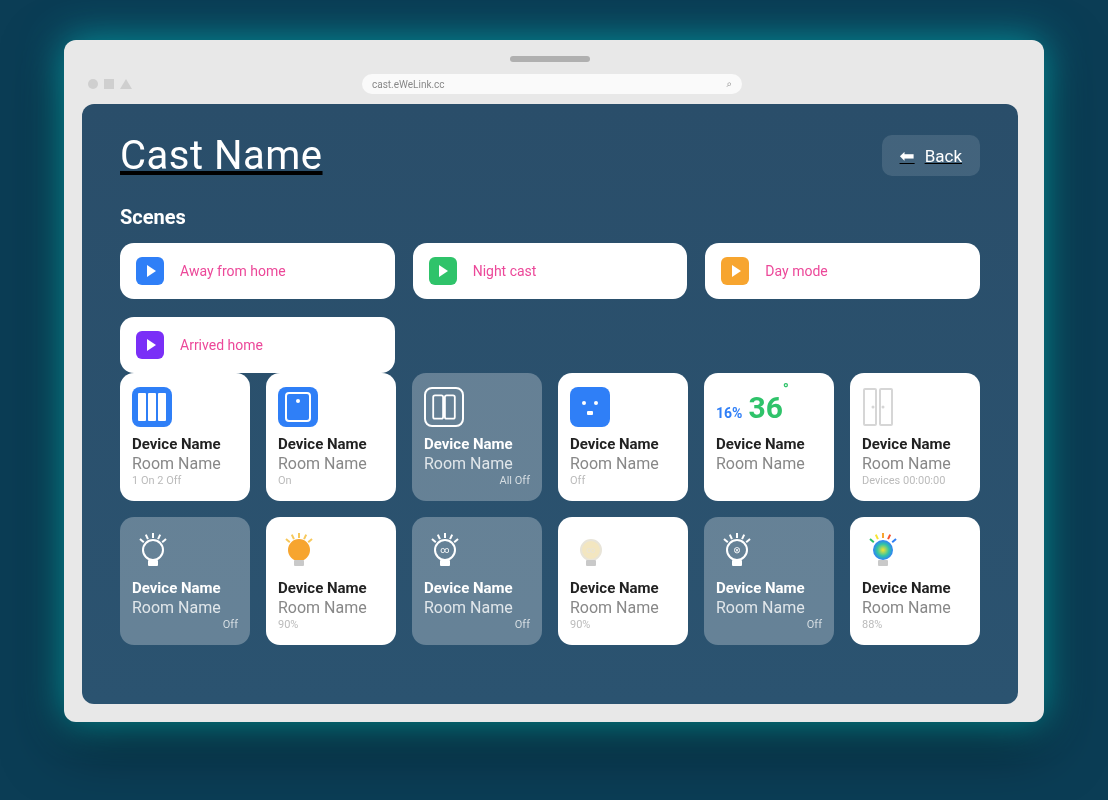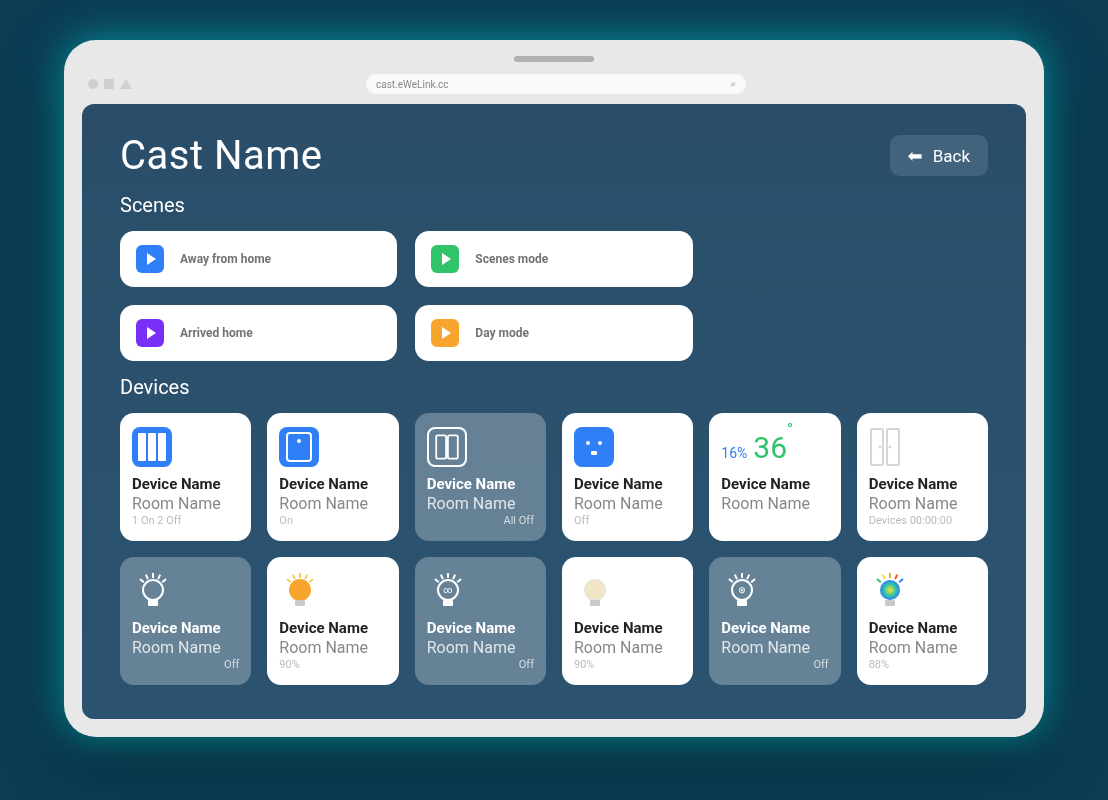--- a/index.html
+++ b/index.html
@@ -8,22 +8,22 @@
     background: #0b3d55;
     display: flex;
     justify-content: center;
     align-items: flex-start;
     min-height: 800px;
     padding: 40px 60px 60px 60px;
   }
   .device-frame {
     width: 980px;
     background: #e8e8e8;
-    border-radius: 32px;
-    padding: 10px 18px 18px 18px;
+    border-radius: 12px;
+    padding: 10px 26px 18px 18px;
     box-shadow: 0 0 40px rgba(0,255,255,0.5), 0 20px 60px rgba(0,0,0,0.5);
     position: relative;
   }
   .frame-notch {
     width: 80px;
     height: 6px;
     background: #b0b0b0;
     border-radius: 3px;
     margin: 6px auto 8px auto;
   }
@@ -49,54 +49,54 @@
     padding: 0 10px;
     font-size: 10px;
     color:#888;
   }
   .screen {
     background: linear-gradient(180deg,#2a4e6a 0%, #2b5370 100%);
     border-radius: 12px;
     padding: 28px 38px 34px 38px;
     min-height: 600px;
   }
-  .header-row { display:flex; justify-content:space-between; align-items:center; }
+  .header-row { display:flex; justify-content:space-between; align-items:center;text-decoration:underline; }
   .page-title { color:#fff; font-size: 40px; font-weight: 400; letter-spacing:0.5px;}
   .back-btn {
     background: rgba(255,255,255,0.12);
     border-radius: 10px;
     padding: 10px 18px;
     color:#fff;
     display:flex;
     align-items:center;
     gap:10px;
     font-size:17px;
     cursor:pointer;
   }
   .back-arrow { font-size:18px; }
-  .section-title { color:#fff; font-size:20px; margin-top:14px; margin-bottom:14px; font-weight:400;}
+  .section-title { color:#fff; font-size:20px; margin-top:26px; margin-bottom:14px; font-weight:700;}
   .scene-grid {
     display:grid;
     grid-template-columns: repeat(3, 1fr);
     gap:18px;
   }
   .scene-card {
     background:#fff;
     border-radius:14px;
     padding:14px 16px;
     display:flex;
     align-items:center;
     gap:16px;
     cursor:pointer;
   }
   .scene-icon {
     width:28px;height:28px;border-radius:6px;
     display:flex;align-items:center;justify-content:center;
   }
-  .scene-label { font-size:12px; font-weight:700; color:#737373;}
+  .scene-label { font-size:14px; font-weight:400; color:#ec4899;}
   .play-tri {
     width:0;height:0;
     border-left:9px solid #fff;
     border-top:6px solid transparent;
     border-bottom:6px solid transparent;
     margin-left:2px;
   }
   .device-grid {
     display:grid;
     grid-template-columns: repeat(6, 1fr);
@@ -120,22 +120,22 @@
   .dev-name { font-size:15px; font-weight:700; }
   .device-card.light .dev-name { color:#222; }
   .device-card.dim .dev-name { color:#fff; }
   .dev-room { font-size:16px; margin-top:1px; }
   .device-card.light .dev-room { color:#888; }
   .device-card.dim .dev-room { color:#e0e6ea; }
   .dev-status { font-size:11px; margin-top:1px; }
   .device-card.light .dev-status { color:#bbb; }
   .device-card.dim .dev-status { color:#d5dde2;text-align:right; }
   .temp-row { display:flex; align-items:baseline; gap:6px;}
-  .temp-pct { color:#2f7ff7; font-size:14px; font-weight:400;}
-  .temp-val { color:#2fc36a; font-size:30px; font-weight:400; position:relative;}
+  .temp-pct { color:#2f7ff7; font-size:14px; font-weight:700;}
+  .temp-val { color:#2fc36a; font-size:30px; font-weight:700; position:relative;}
   .temp-deg { color:#2fc36a; font-size:16px; vertical-align: top; position:relative; top:-10px;}
   
   svg.bulb { width:42px; height:42px; }
   svg.door { width:34px; height:40px; }
   svg.switch { width:40px; height:40px; }
 </style>
 </head>
 <body>
 
 <div class="device-frame">
@@ -169,37 +169,36 @@
       <div class="scene-card">
         <div class="scene-icon" style="background:#2f7ff7">
             <div class="play-tri"></div>
           </div>
         <div class="scene-label">Away from home</div>
       </div>
       <div class="scene-card">
         <div class="scene-icon" style="background:#2fc36a">
             <div class="play-tri"></div>
           </div>
-        <div class="scene-label">Scenes mode</div>
+        <div class="scene-label">Night cast</div>
+      </div>
+      <div class="scene-card">
+        <div class="scene-icon" style="background:#f7a52f">
+            <div class="play-tri"></div>
+          </div>
+        <div class="scene-label">Day mode</div>
       </div>
       <div class="scene-card" style="grid-column:1;">
         <div class="scene-icon" style="background:#7a2ff7">
             <div class="play-tri"></div>
           </div>
         <div class="scene-label">Arrived home</div>
       </div>
-      <div class="scene-card">
-        <div class="scene-icon" style="background:#f7a52f">
-            <div class="play-tri"></div>
-          </div>
-        <div class="scene-label">Day mode</div>
-      </div>
     </div>
 
-    <div class="section-title">Devices</div>
 
     <div class="device-grid" id="device-grid">
         <div class="device-card light">
           <div class="device-icon-wrap">
             <div class="tile-icon" style="background:#2f7ff7">
               <svg class="switch" viewBox="0 0 40 40">
                 <rect x="6" y="6" width="8" height="28" fill="#fff" rx="1"></rect>
                 <rect x="16" y="6" width="8" height="28" fill="#fff" rx="1"></rect>
                 <rect x="26" y="6" width="8" height="28" fill="#fff" rx="1"></rect>
               </svg>

